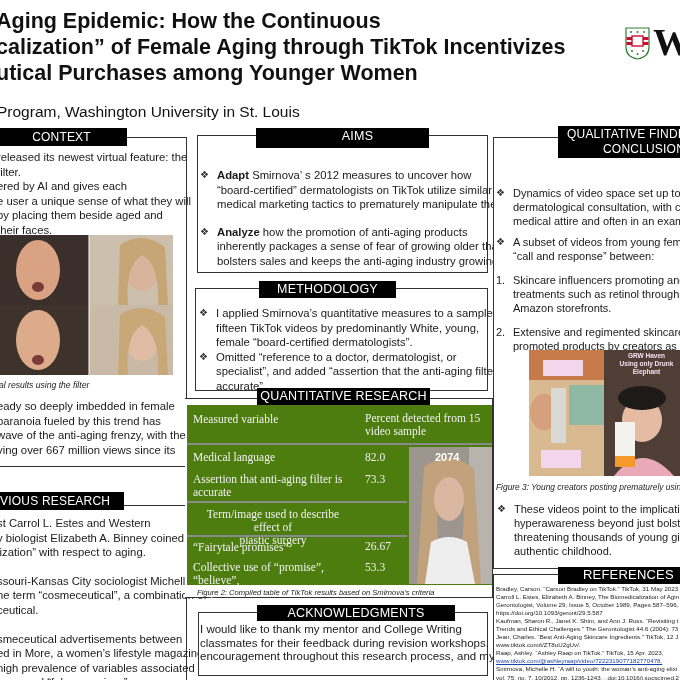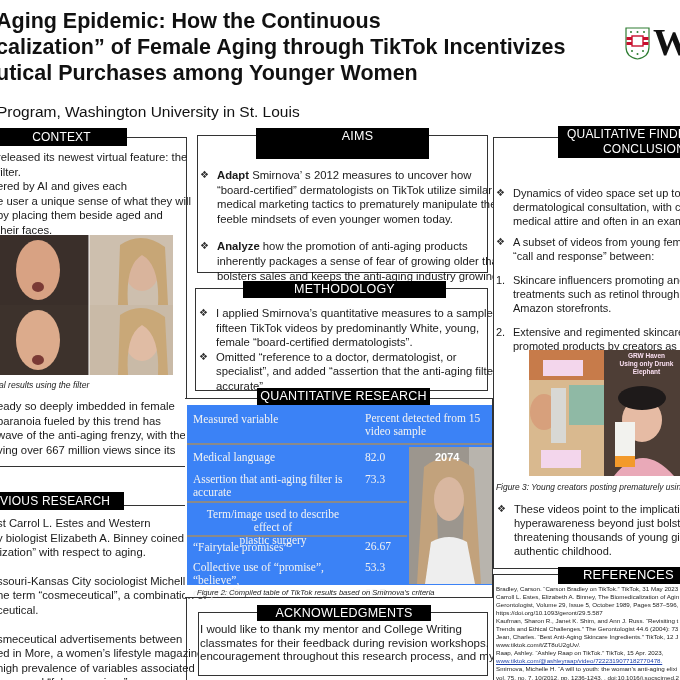--- a/index.html
+++ b/index.html
@@ -37,21 +37,21 @@
   .num .n { position: absolute; left: 0; top: 0; }
 
   .caption { position: absolute; font-style: italic; font-size: 8.6px; color: #222; white-space: nowrap; }
 
   
   .photo { position: absolute; overflow: hidden; }
 
   
   .table {
     position: absolute; left: 187px; top: 405px; width: 305px; height: 180px;
-    background: #3b82f6; color: #f2f2f2; font-family: "Liberation Serif", serif;
+    background: #4d7c0f; color: #f2f2f2; font-family: "Liberation Serif", serif;
   }
   .trow { position: absolute; left: 0; width: 160px; font-size: 11.5px; line-height: 13px; }
   .tval { position: absolute; left: 178px; font-size: 11.5px; line-height: 13px; }
   .tline { position: absolute; left: 0; height: 1.5px; background: #8a8a8a; }
 
   .refs { position: absolute; left: 496px; top: 585px; font-size: 6.2px; line-height: 8.05px; color: #222; white-space: nowrap; }
   .refs .link { color: #1d3fa8; text-decoration: underline; }
 </style>
 </head>
 <body>
@@ -125,34 +125,33 @@
   <p>he term “cosmeceutical”, a combination of</p>
   <p>ceutical.</p>
   <div class="gap"></div>
   <p>smeceutical advertisements between</p>
   <p>ed in More, a women’s lifestyle magazine,</p>
   <p> high prevalence of variables associated</p>
   <p>uage and “false promises”.</p>
 </div>
 
 <div class="box" style="left:197px; top:135px; width:291px; height:138px;"></div>
-<div class="hdr" style="left:256px; top:128px; width:173px; height:31px;padding-left:30px;">AIMS</div>
+<div class="hdr" style="left:256px; top:128px; width:173px; height:20px;padding-left:30px;">AIMS</div>
 <div class="txt" style="left:200px; top:168px;">
   <p class="bul"><b>Adapt</b><span> Smirnova’ s 2012 measures to uncover how</span></p>
   <p style="padding-left:17px;">“board-certified” dermatologists on TikTok utilize similar</p>
   <p style="padding-left:17px;">medical marketing tactics to prematurely manipulate the</p>
-  <p style="padding-left:17px;">feeble mindsets of even younger women today.</p>
   <div style="height:13px;"></div>
   <p class="bul"><b>Analyze</b><span> how the promotion of anti-aging products</span></p>
   <p style="padding-left:17px;">inherently packages a sense of fear of growing older that</p>
   <p style="padding-left:17px;">bolsters sales and keeps the anti-aging industry growing.</p>
 </div>
 
 <div class="box" style="left:195px; top:288px; width:293px; height:103px;"></div>
-<div class="hdr" style="left:243px; top:281px; width:203px; height:17px;">METHODOLOGY</div>
+<div class="hdr" style="left:259px; top:281px; width:137px; height:17px;">METHODOLOGY</div>
 <div class="txt" style="left:199px; top:306px;">
   <p class="bul">I applied Smirnova’s quantitative measures to a sample of</p>
   <p style="padding-left:17px;">fifteen TikTok videos by predominantly White, young,</p>
   <p style="padding-left:17px;">female “board-certified dermatologists”.</p>
   <p class="bul">Omitted “reference to a doctor, dermatologist, or</p>
   <p style="padding-left:17px;">specialist”, and added “assertion that the anti-aging filter is</p>
   <p style="padding-left:17px;">accurate”.</p>
 </div>
 
 <div class="box" style="left:185px; top:398px; width:308px; height:200px; border-left:none; border-right:1.5px solid #333;"></div>
@@ -204,21 +203,21 @@
       <path d="M15 20 Q40 0 65 22 L72 137 L52 137 L55 60 Q40 40 28 60 L30 137 L8 137 Z" fill="#c2a27c"></path>
       <ellipse cx="40" cy="52" rx="15" ry="22" fill="#d9b7a0"></ellipse>
       <path d="M22 95 Q40 85 58 95 L66 137 L16 137 Z" fill="#eeeeee"></path>
     </svg>
     <div style="position:absolute; left:26px; top:4px; color:#fff; font-family:'Liberation Sans',sans-serif; font-size:11px; font-weight:bold;">2074</div>
   </div>
 </div>
 <div class="caption" style="left:197px; top:588px; font-size:7.6px;">Figure 2: Compiled table of TikTok results based on Smirnova’s criteria</div>
 
 <div class="box" style="left:198px; top:612px; width:290px; height:64px;"></div>
-<div class="hdr" style="left:257px; top:605px; width:174px; height:16px;">ACKNOWLEDGMENTS</div>
+<div class="hdr" style="left:257px; top:605px; width:198px; height:16px;">ACKNOWLEDGMENTS</div>
 <div class="txt" style="left:200px; top:623px; font-size:11.5px; line-height:13.5px;">
   <p>I would like to thank my mentor and College Writing</p>
   <p>classmates for their feedback during revision workshops.</p>
   <p>encouragement throughout this research process, and my</p>
 </div>
 
 <div class="box" style="left:493px; top:137px; width:200px; height:432px;"></div>
 <div class="hdr" style="left:558px; top:126px; width:130px; height:32px; text-align:left; padding-left:9px; padding-top:1px; font-size:12px; line-height:15px;">
   <div>QUALITATIVE FINDING</div>
   <div style="padding-left:36px;">CONCLUSION</div>

